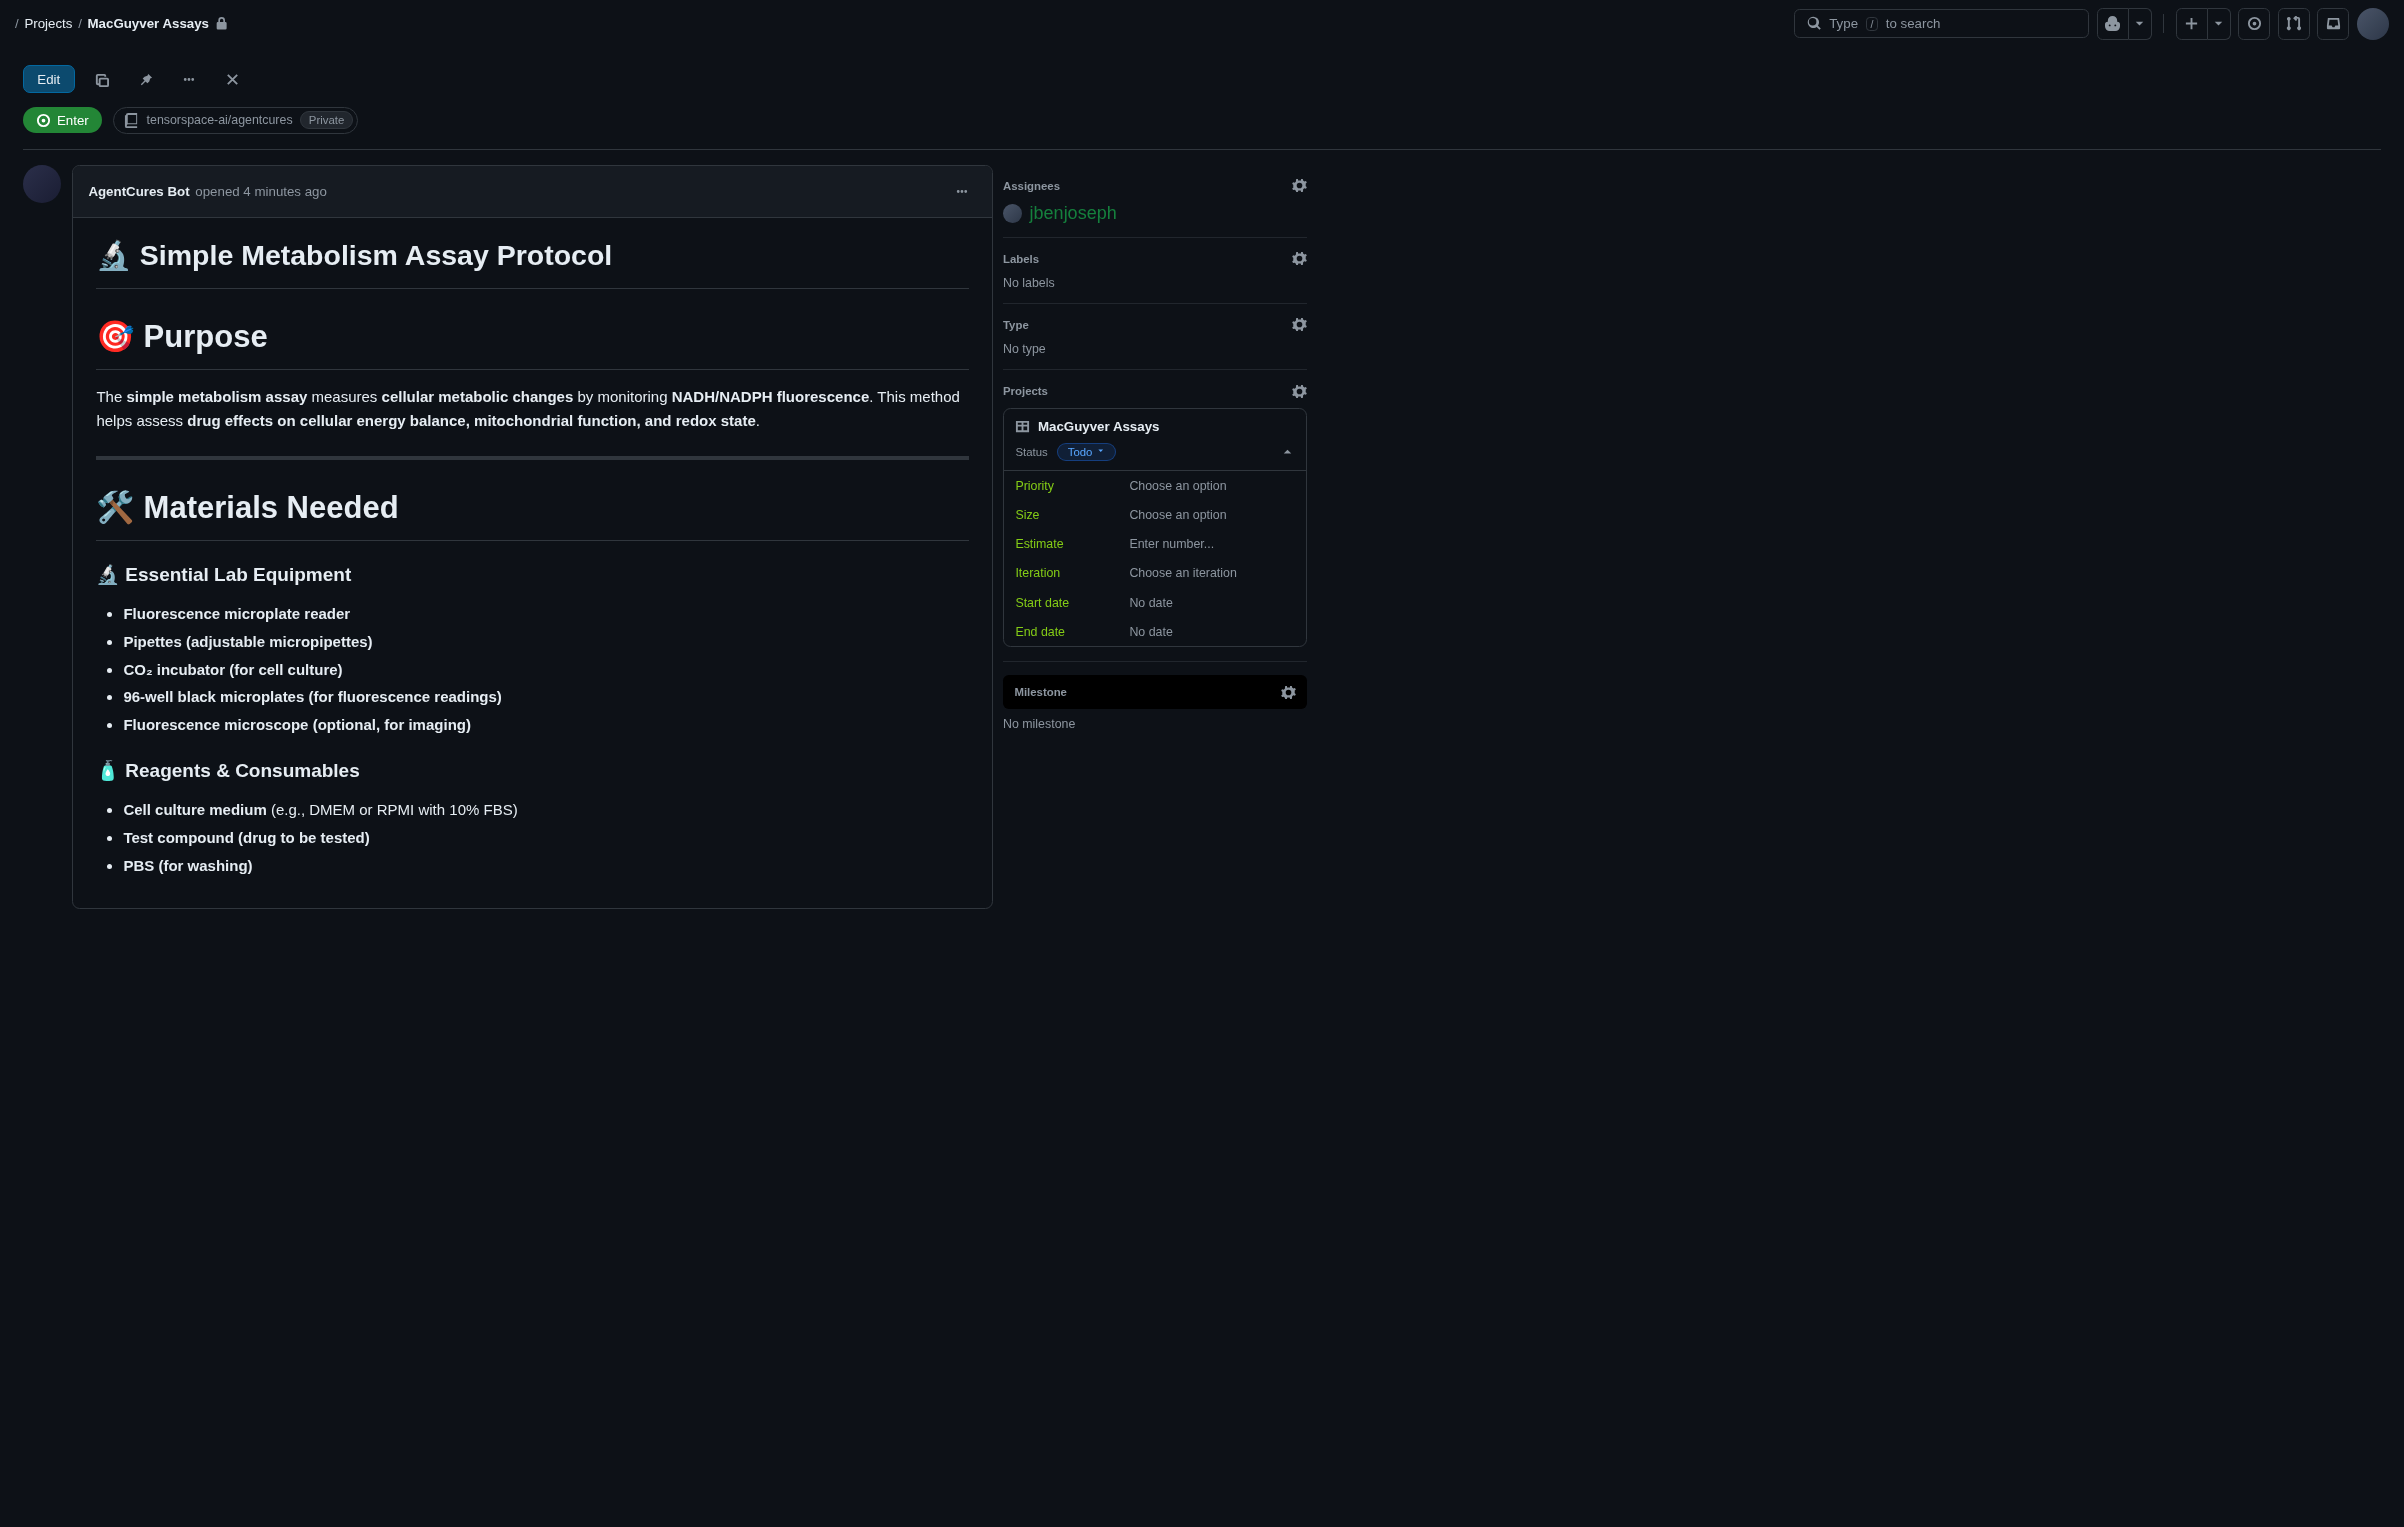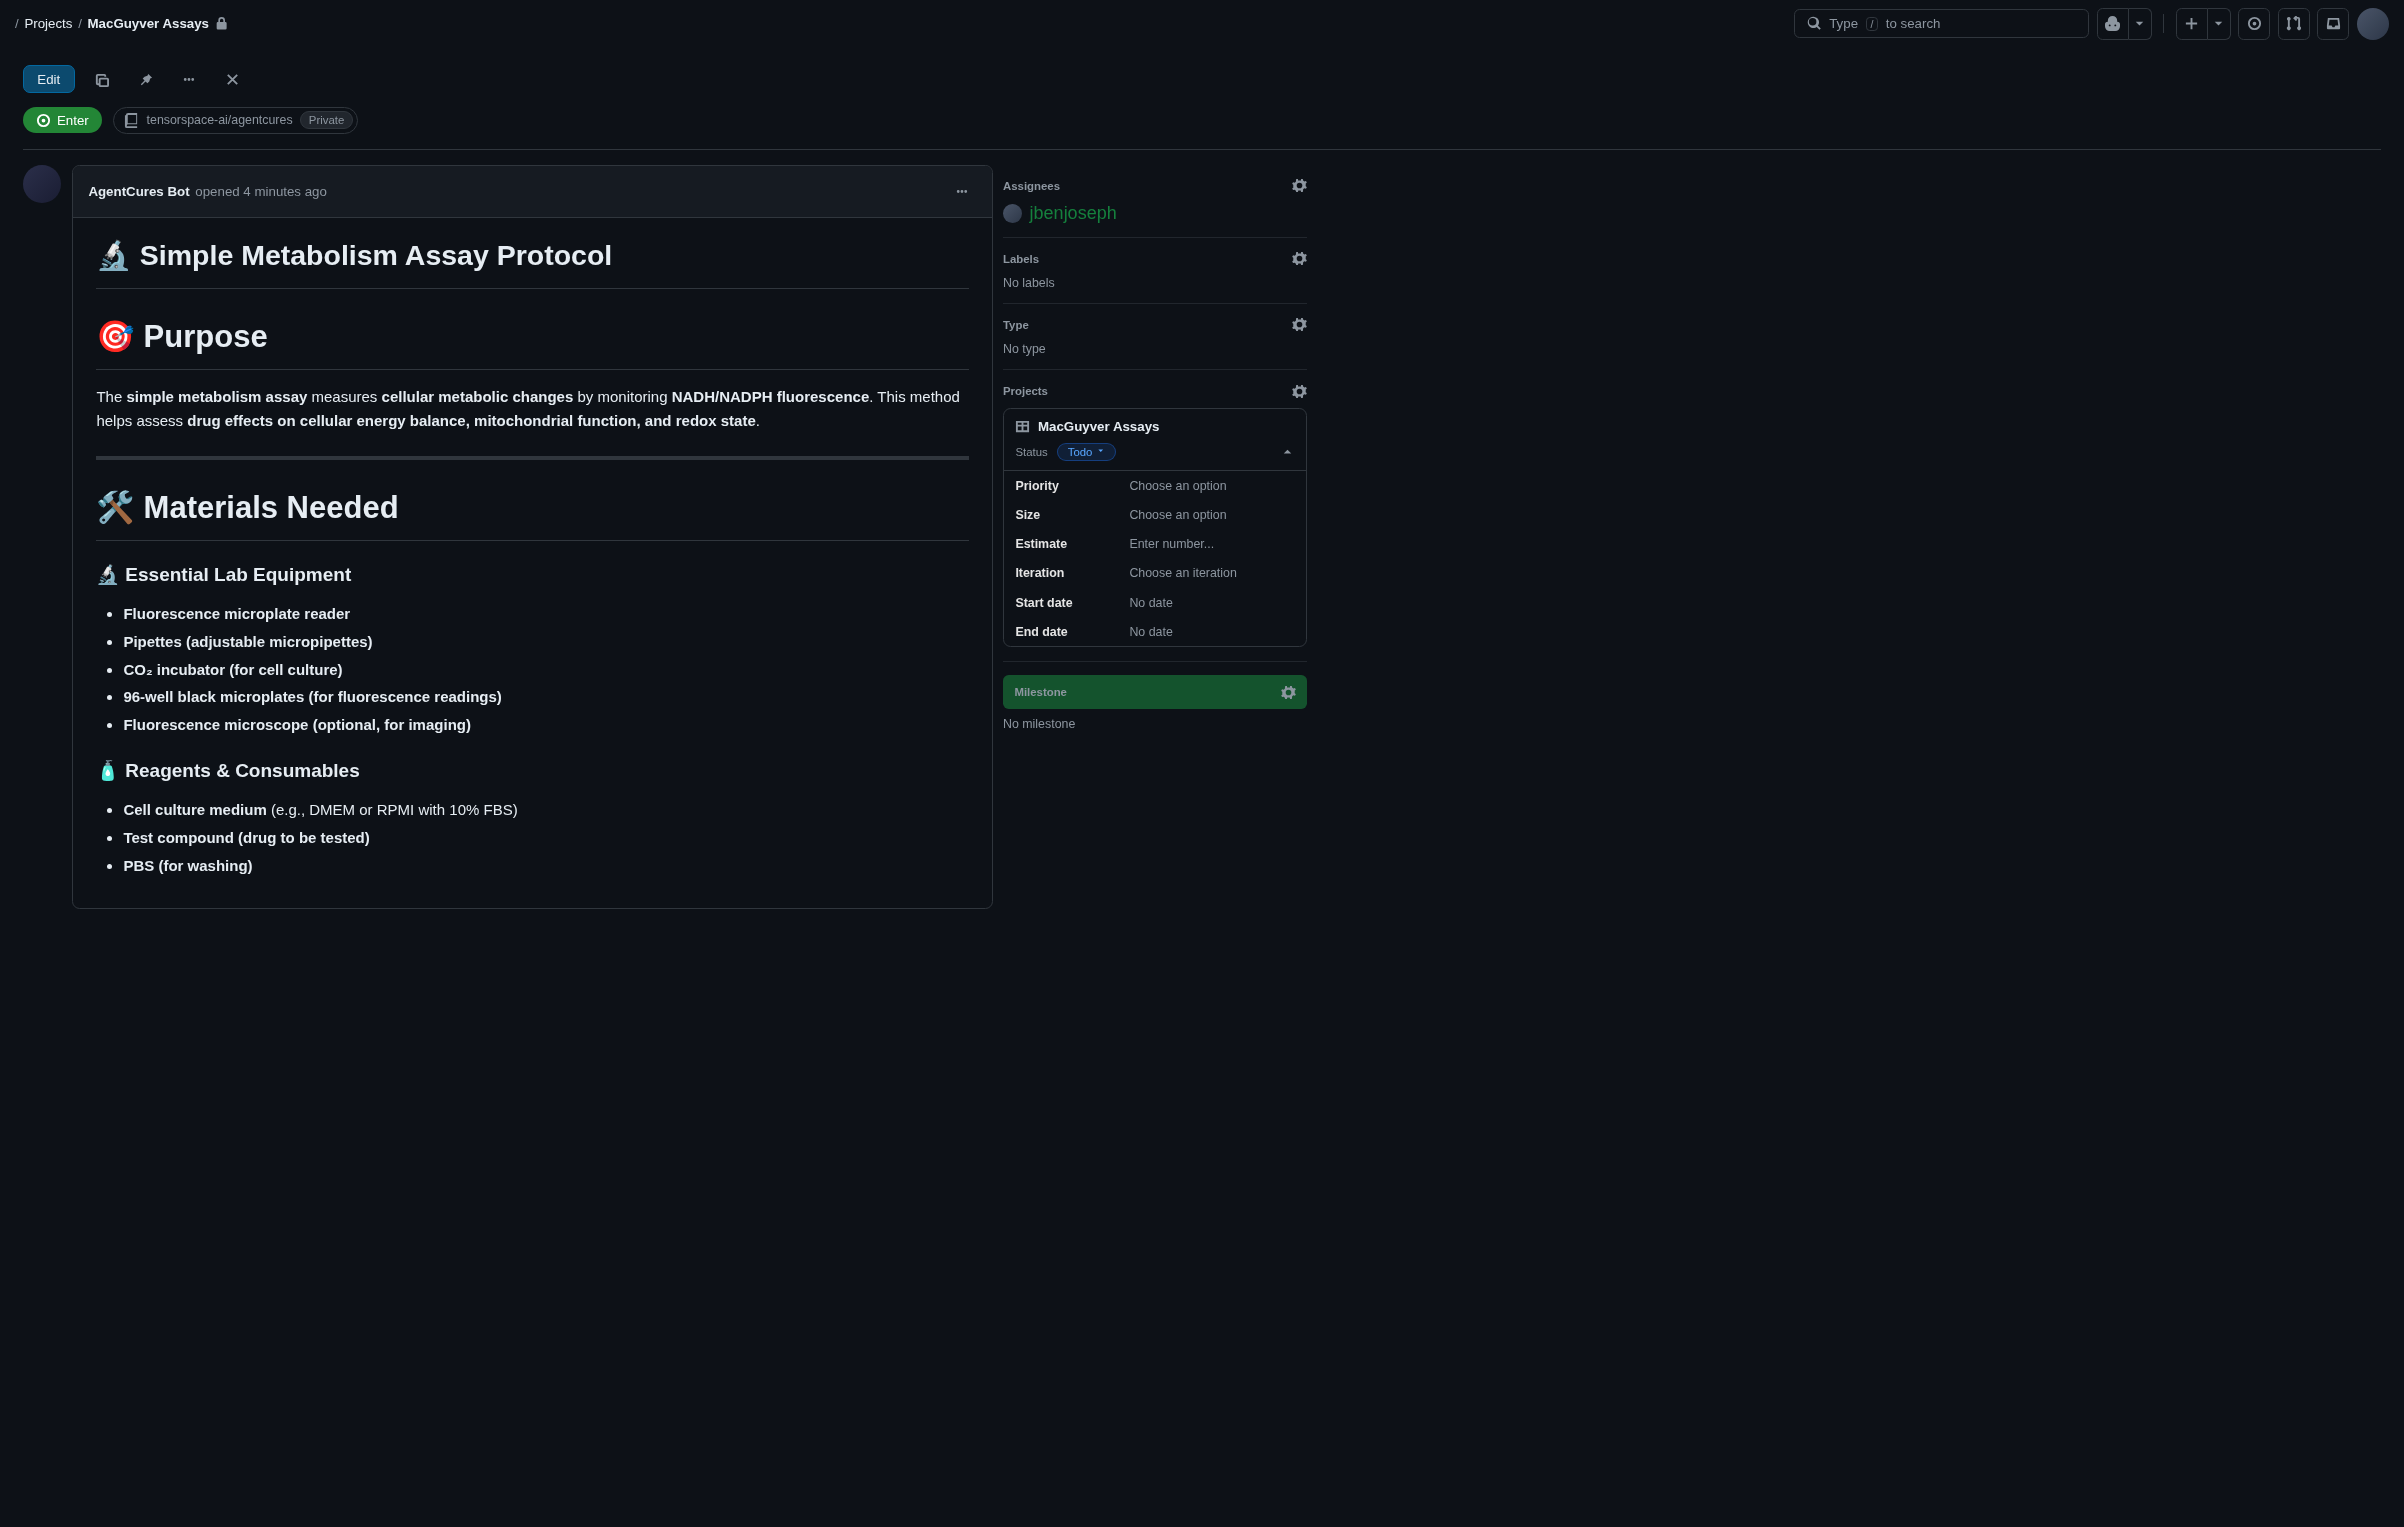--- a/index.html
+++ b/index.html
@@ -248,24 +248,24 @@
     align-items: flex-start;
     gap: 3.8px;
   }
   .chevron { margin-left: auto; }
   .field-rows { border-top: 1px solid #30363d; }
   .field-row {
     display: flex;
     padding: 7.6px 11.4px;
     font-size: 12.4px;
   }
-  .field-label { width: 114px; color: #e5e5e5; font-weight: bold; }
+  .field-label { width: 114px; color: #84cc16; }
   .field-value { color: #8d96a0; }
   .milestone-section {
-    background: #14532d;
+    background: #000000;
     border-radius: 5.7px;
     padding: 9.5px 11.4px;
   }
 </style>
 </head>
 <body>
 
 <div class="topbar">
   <div class="breadcrumbs">
     <span class="breadcrumb-sep">/</span>

